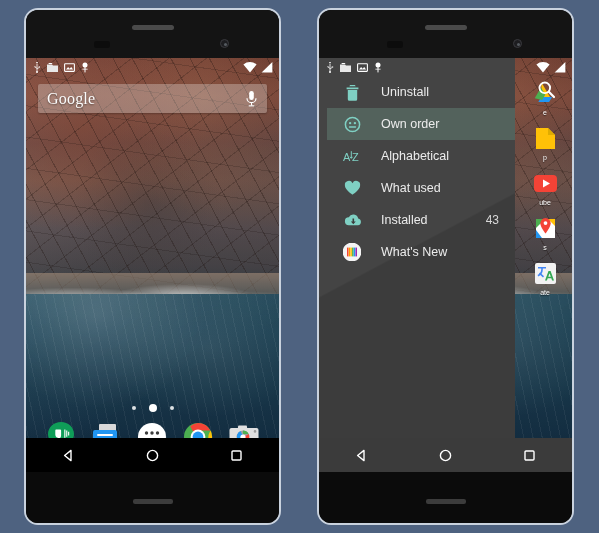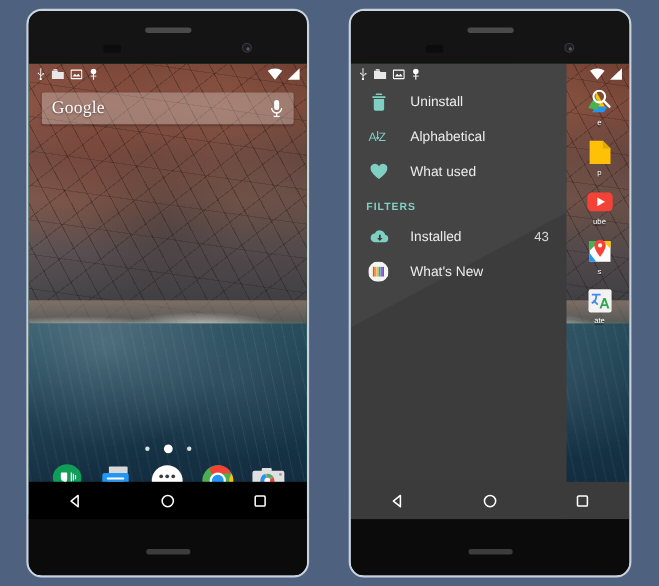--- a/index.html
+++ b/index.html
@@ -169,21 +169,21 @@
     background: #3c3c3c; z-index: 5; overflow: hidden;
   }
   .menu-sheen {
     position: absolute; inset: 0; pointer-events: none;
     background: linear-gradient(152deg,
         rgba(255,255,255,0.045) 0%,
         rgba(255,255,255,0.045) 46%,
         rgba(255,255,255,0.0) 46.4%,
         rgba(255,255,255,0.0) 100%);
   }
-  .menu-inner { position: relative; z-index: 2; padding-top: 18px; }
+  .menu-inner { position: relative; z-index: 2; padding-top: 18px; padding-left: 8px; }
 
   .mrow {
     display: flex; align-items: center; height: 32px; padding: 0 0 0 14px;
   }
   .mrow.selected { background: #53625c; }
   .mrow-ico { width: 22px; min-width: 22px; display: flex; align-items: center; justify-content: center; }
   .mrow-lbl { font-size: 12.5px; color: #ececec; margin-left: 18px; }
   .mrow-count { margin-left: auto; margin-right: 16px; font-size: 12px; color: #d8d8d8; }
 
   .mhead {
@@ -443,20 +443,31 @@
           <div class="mrow">
             <span class="mrow-ico">
               <svg width="15" height="17" viewBox="0 0 15 17">
                   <path fill="#7fd0c3" d="M5.1.9h4.8l.8 1.4H4.3zM1.6 3.4h11.8v1.8H1.6zM2.8 5.9h9.4v9.3a1.5 1.5 0 0 1-1.5 1.5H4.3a1.5 1.5 0 0 1-1.5-1.5z"></path>
                 </svg>
             </span>
             <span class="mrow-lbl">Uninstall</span>
           </div>
 
 
+          <div class="mrow selected">
+            <span class="mrow-ico">
+              <svg width="17" height="17" viewBox="0 0 17 17">
+                  <circle cx="8.5" cy="8.5" r="7.1" fill="none" stroke="#7fd0c3" stroke-width="1.5"></circle>
+                  <circle cx="6.1" cy="7.1" r="1.2" fill="#7fd0c3"></circle>
+                  <circle cx="10.9" cy="7.1" r="1.2" fill="#7fd0c3"></circle>
+                  <path stroke="#7fd0c3" stroke-width="1.4" stroke-linecap="round" d="M5.5 11h6"></path>
+                </svg>
+            </span>
+            <span class="mrow-lbl">Own order</span>
+          </div>
 
           <div class="mrow">
             <span class="mrow-ico">
               <svg width="19" height="15" viewBox="0 0 19 15">
                   <text x="0" y="11.5" font-family="Liberation Sans, sans-serif" font-size="11" fill="#7fd0c3">A</text>
                   <text x="9" y="11.5" font-family="Liberation Sans, sans-serif" font-size="11" fill="#7fd0c3">Z</text>
                   <path stroke="#7fd0c3" stroke-width="1" fill="none" d="M8.3 2.2v7m-1.3-1.4 1.3 1.5 1.3-1.5"></path>
                 </svg>
             </span>
             <span class="mrow-lbl">Alphabetical</span>
@@ -464,21 +475,20 @@
 
           <div class="mrow">
             <span class="mrow-ico">
               <svg width="17" height="16" viewBox="0 0 17 16">
                   <path fill="#7fd0c3" d="M8.5 14.6S.9 9.7.9 5.4A4 4 0 0 1 8.5 3.2 4 4 0 0 1 16.1 5.4c0 4.3-7.6 9.2-7.6 9.2z"></path>
                 </svg>
             </span>
             <span class="mrow-lbl">What used</span>
           </div>
 
-          <div class="mhead">FILTERS</div>
 
           <div class="mrow">
             <span class="mrow-ico">
               <svg width="19" height="14" viewBox="0 0 19 14">
                   <path fill="#7fd0c3" d="M15.2 5.5a5 5 0 0 0-9.4-1.3A4 4 0 0 0 6 12.2h9a3.4 3.4 0 0 0 .2-6.7z"></path>
                   <path fill="#3c3c3c" d="M9.5 5.4h1.6v3h1.7l-2.5 2.8-2.5-2.8h1.7z"></path>
                 </svg>
             </span>
             <span class="mrow-lbl">Installed</span>
             <span class="mrow-count">43</span>

